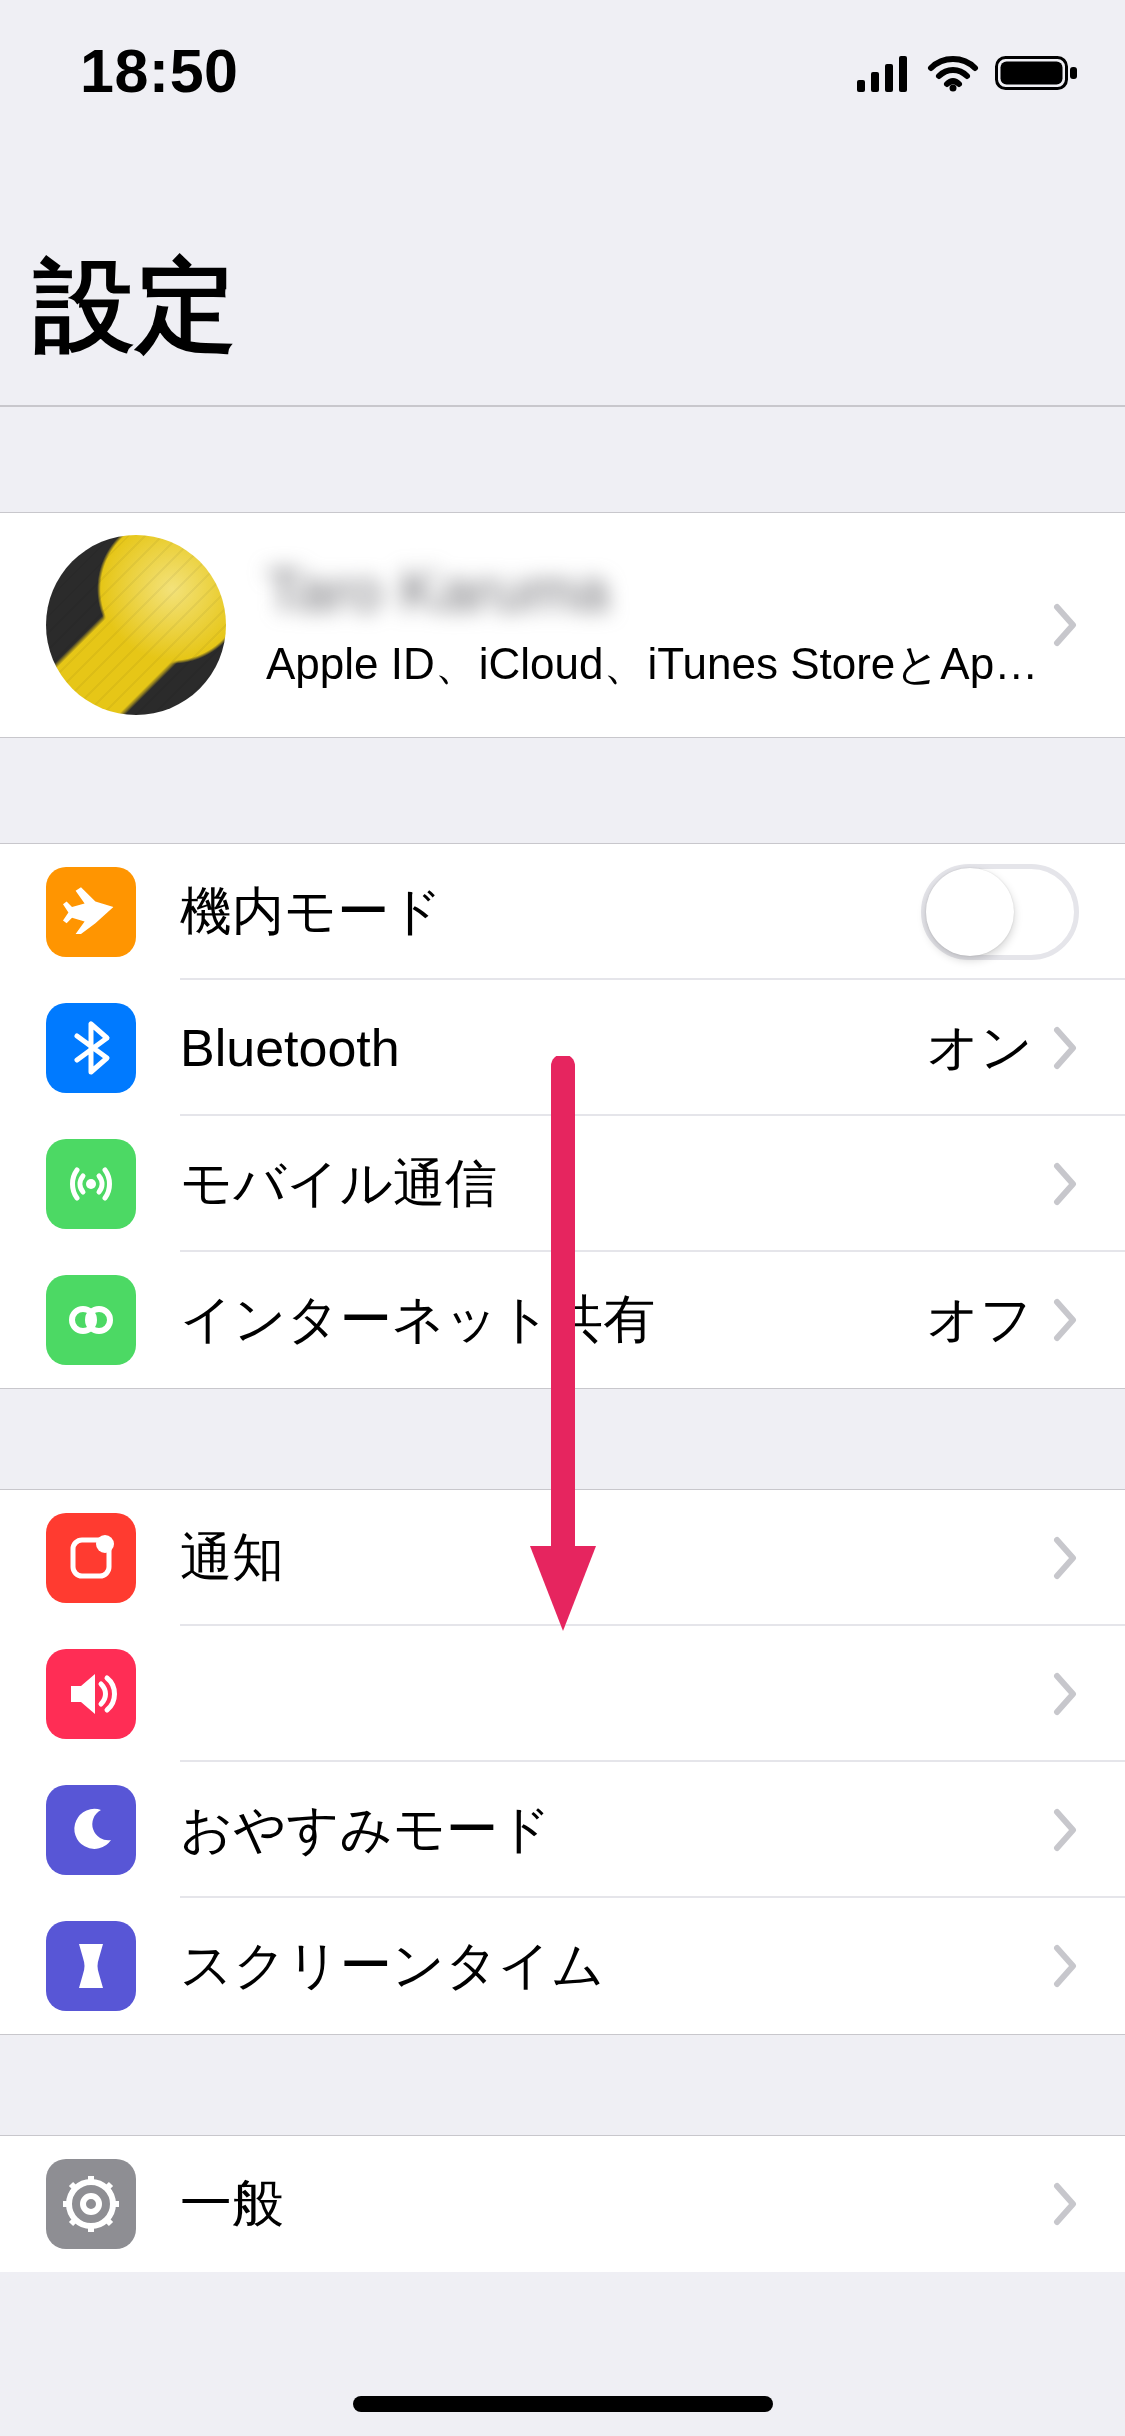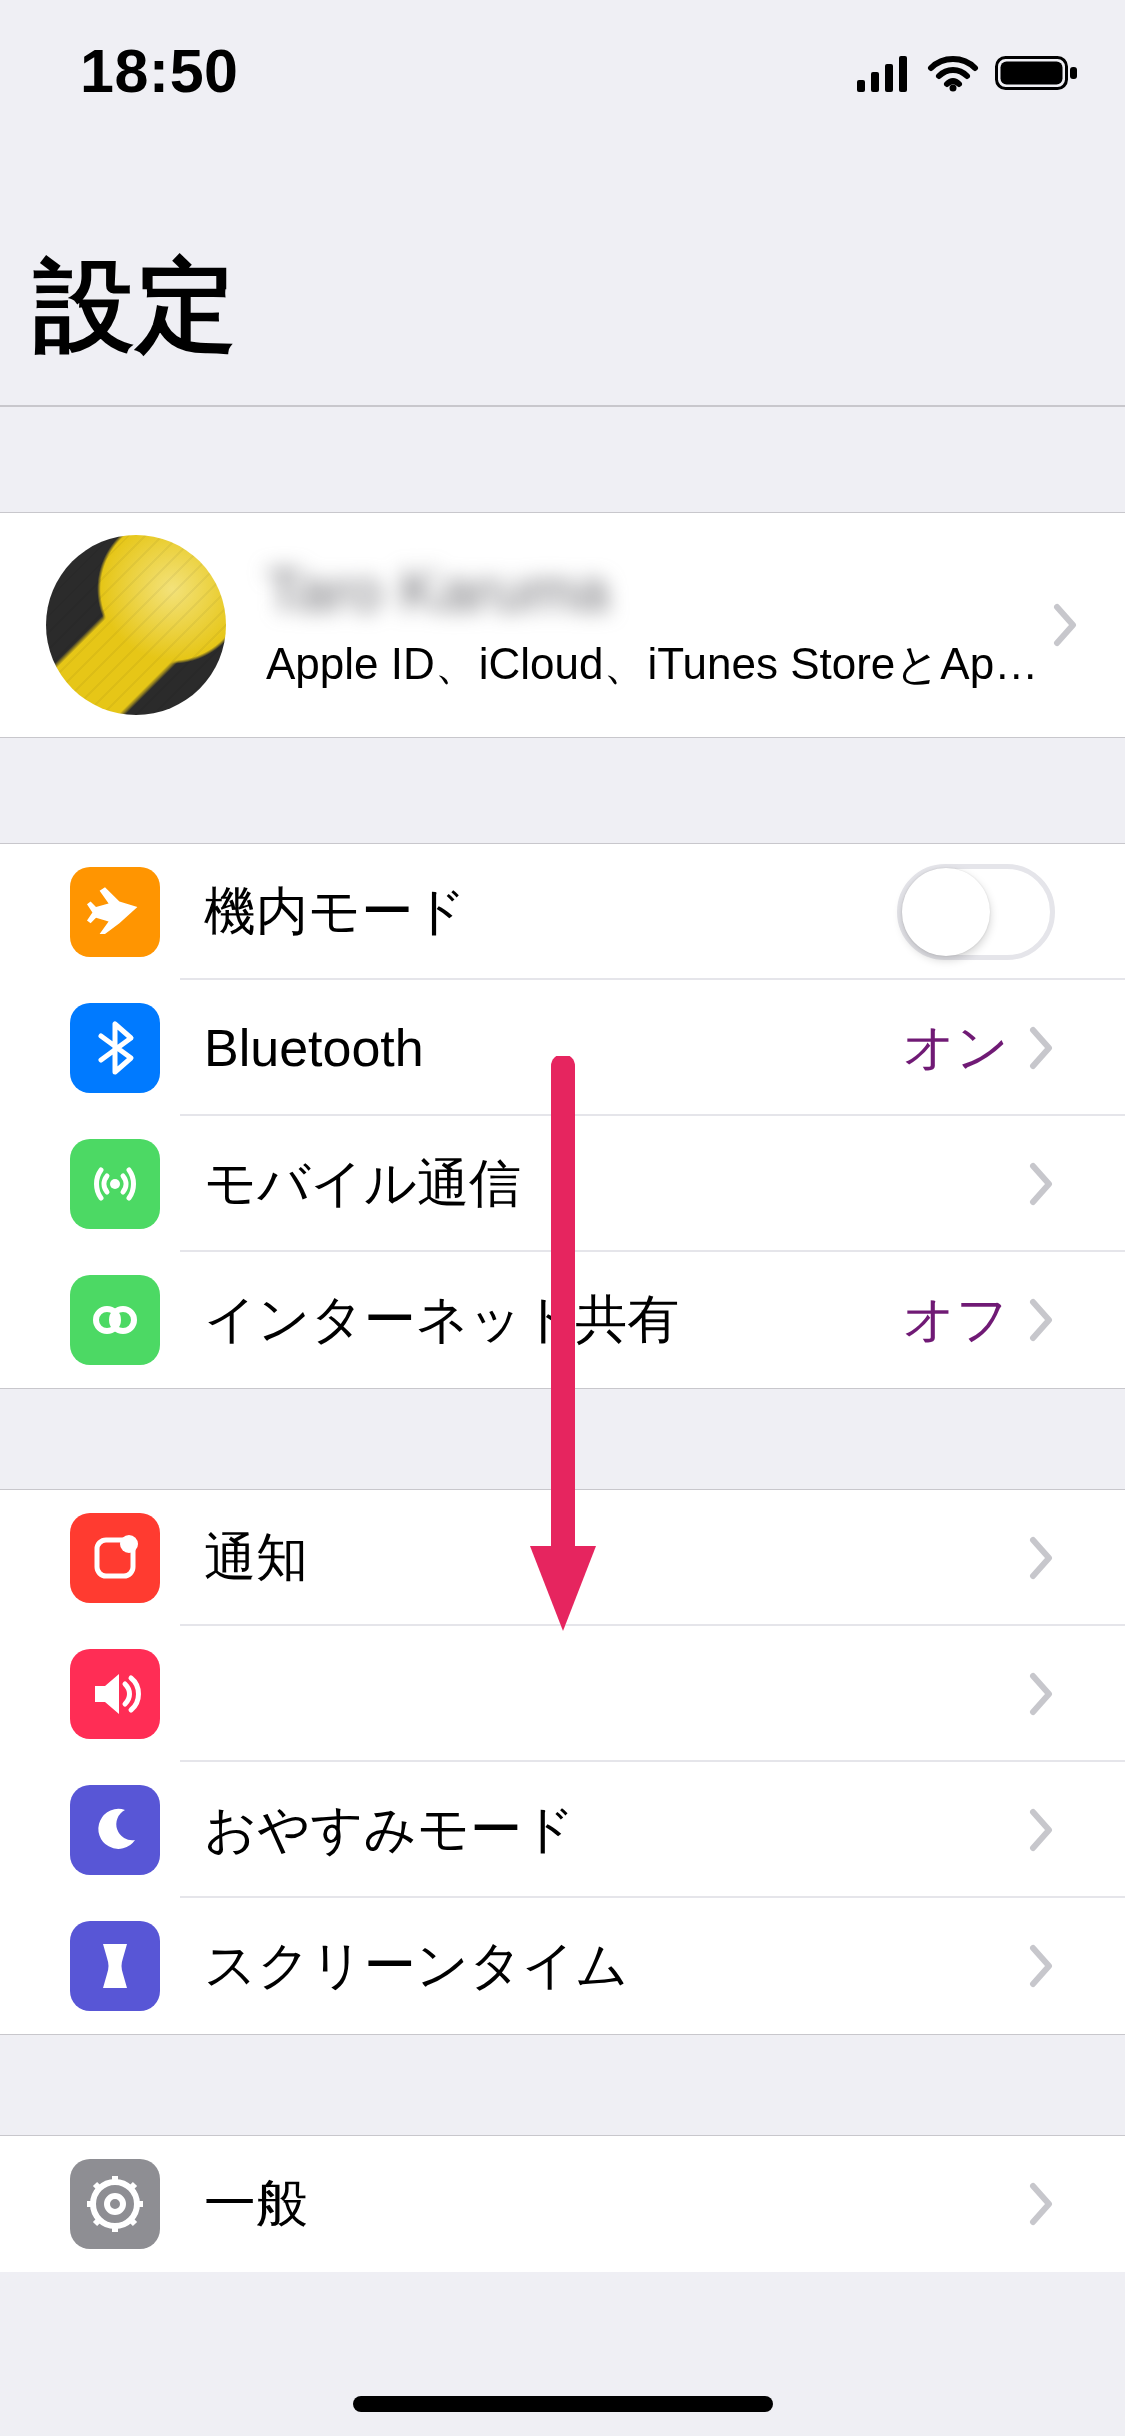--- a/index.html
+++ b/index.html
@@ -51,40 +51,40 @@
       border-top: 1.5px solid #c8c7cc;
       border-bottom: 1.5px solid #c8c7cc;
     }
 
     
     .row {
       display: flex;
       align-items: center;
       min-height: 136px;
       position: relative;
-      padding: 0 70px;
+      padding: 0 46px;
     }
     .row .sep {
       position: absolute;
       left: 180px;
       right: 0;
       bottom: 0;
       height: 1.5px;
       background: #e5e5ea;
     }
 
     .row .label {
       font-size: 52px;
       color: #000;
       flex: 0 0 auto;
     }
     .row .value {
       margin-left: auto;
       font-size: 52px;
-      color: #701a75;
+      color: #000000;
       padding-right: 20px;
       white-space: nowrap;
     }
 
     
     .icon-tile {
       width: 90px;
       height: 90px;
       border-radius: 20px;
       flex: 0 0 auto;

